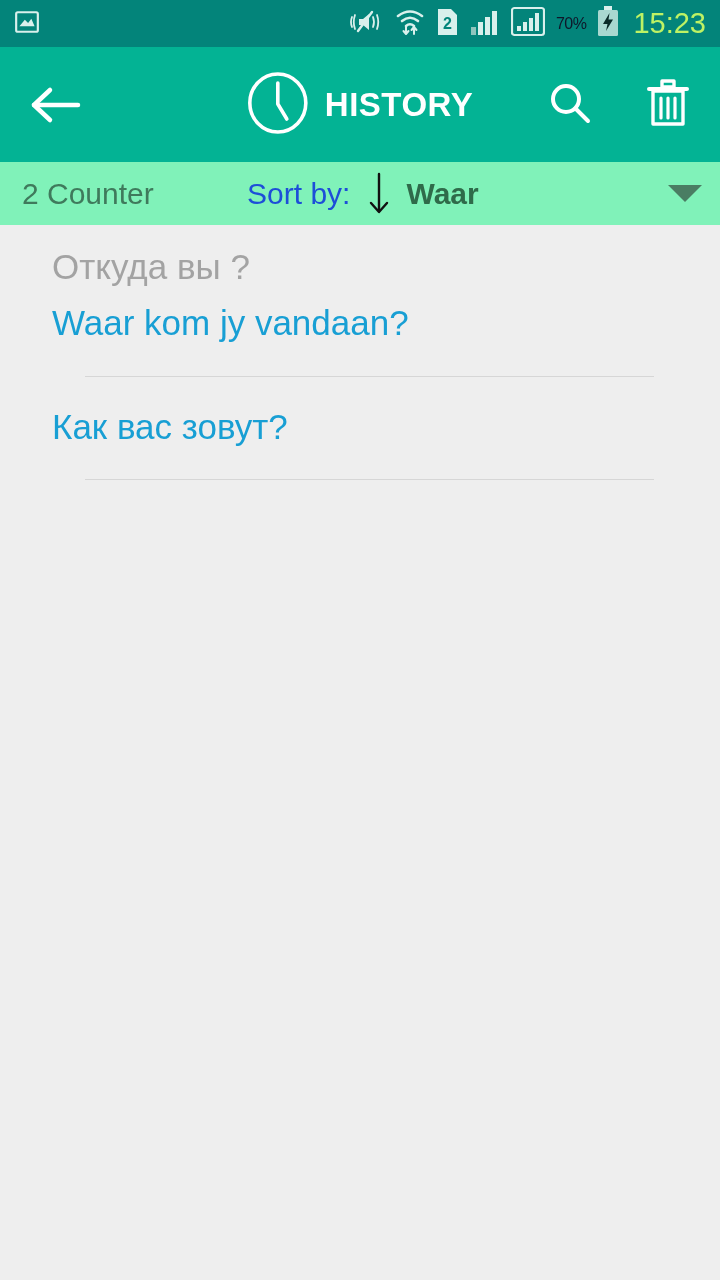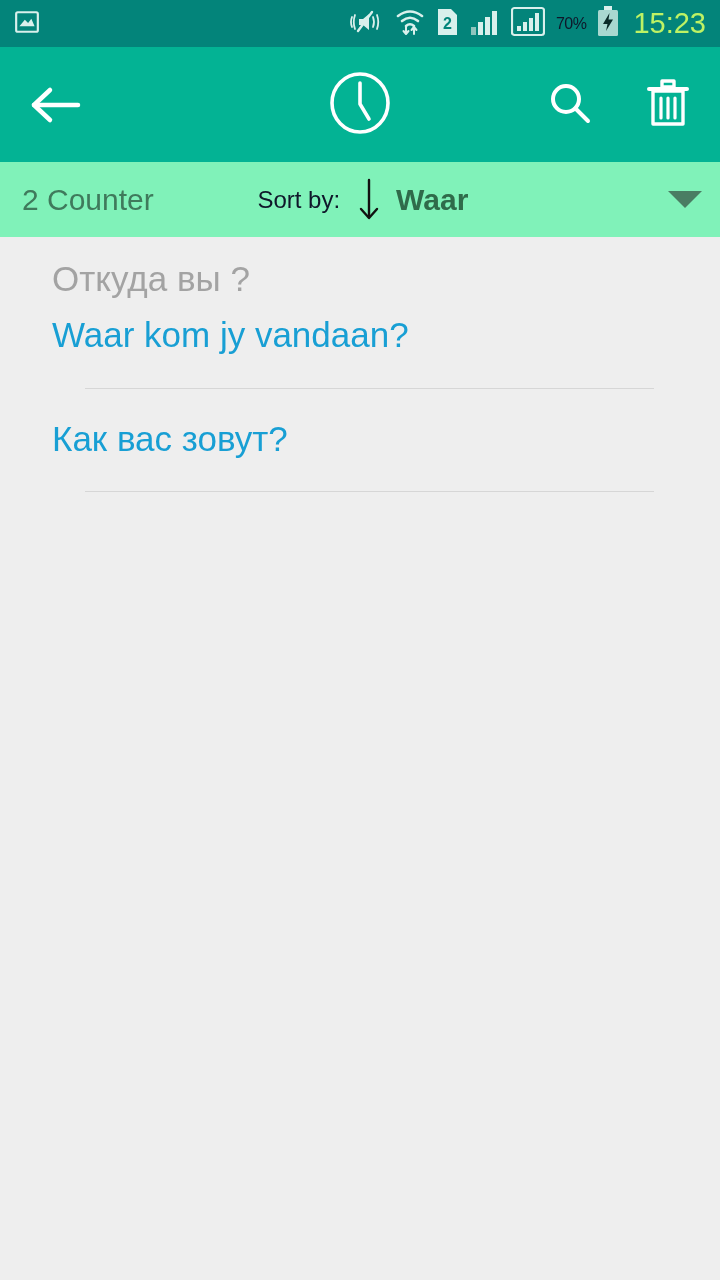--- a/index.html
+++ b/index.html
@@ -76,39 +76,39 @@
     gap:42px;
   }
   .ab-btn{
     width:56px; height:56px;
     display:flex; align-items:center; justify-content:center;
     cursor:pointer;
   }
 
   
   .sort-bar{
-    height:75px;
+    height:63px;
     background:#80f2b9;
     display:flex;
     align-items:center;
     padding:0 18px 0 22px;
   }
   .counter-label{
     font-size:30px;
     color:#3f7a5c;
     letter-spacing:0px;
   }
   .sort-group{
     margin-left:auto;
     display:flex;
     align-items:center;
   }
   .sort-by-label{
-    font-size:24px;
-    color:#0f172a;
+    font-size:30px;
+    color:#1d4ed8;
   }
   .sort-dir{
     margin:0 14px 0 16px;
     display:flex; align-items:center; justify-content:center;
     cursor:pointer;
   }
   .sort-value{
     font-size:30px;
     font-weight:bold;
     color:#2f6b4a;
@@ -239,20 +239,21 @@
     </svg>
   </div>
 
   <div class="title-group">
     <span>
       <svg width="62" height="64" viewBox="0 0 62 64">
         <ellipse cx="31" cy="32" rx="28" ry="29" fill="none" stroke="#ffffff" stroke-width="3.6"></ellipse>
         <path d="M31 12 V33 L40 48" fill="none" stroke="#ffffff" stroke-width="3.6" stroke-linecap="round" stroke-linejoin="round"></path>
       </svg>
     </span>
+    <span class="app-title">HISTORY</span>
   </div>
 
   <div class="appbar-actions">
     <div class="ab-btn">
       <span>
         <svg width="46" height="46" viewBox="0 0 46 46">
           <circle cx="19" cy="19" r="13" fill="none" stroke="#ffffff" stroke-width="4"></circle>
           <line x1="28.5" y1="28.5" x2="41" y2="41" stroke="#ffffff" stroke-width="4" stroke-linecap="round"></line>
         </svg>
       </span>

